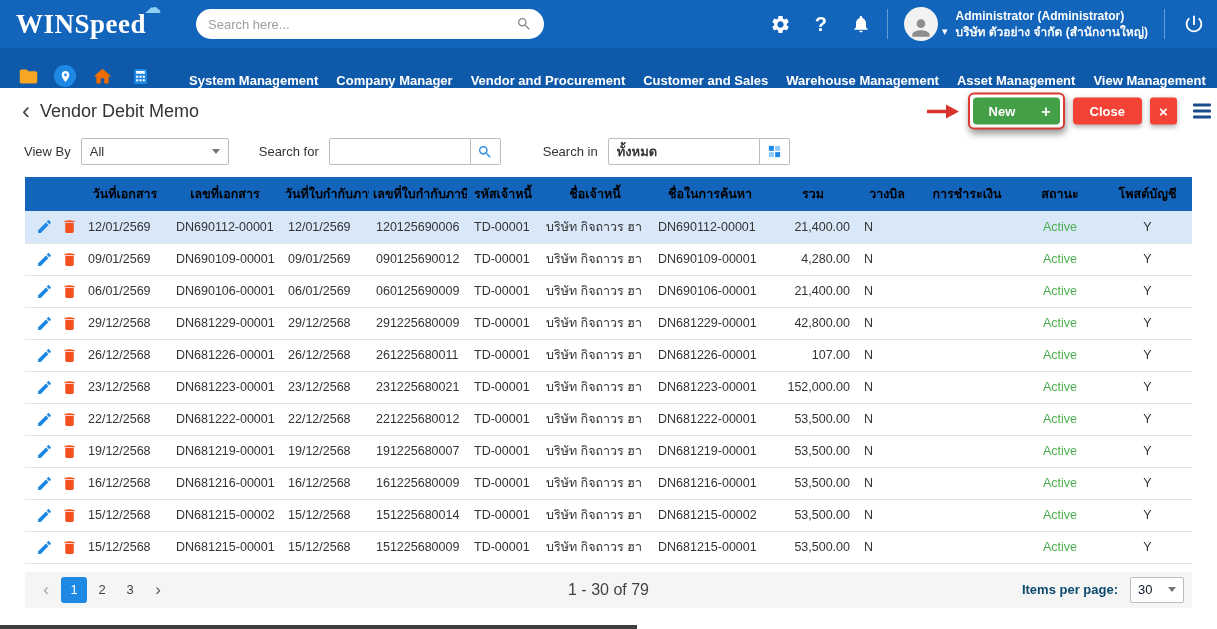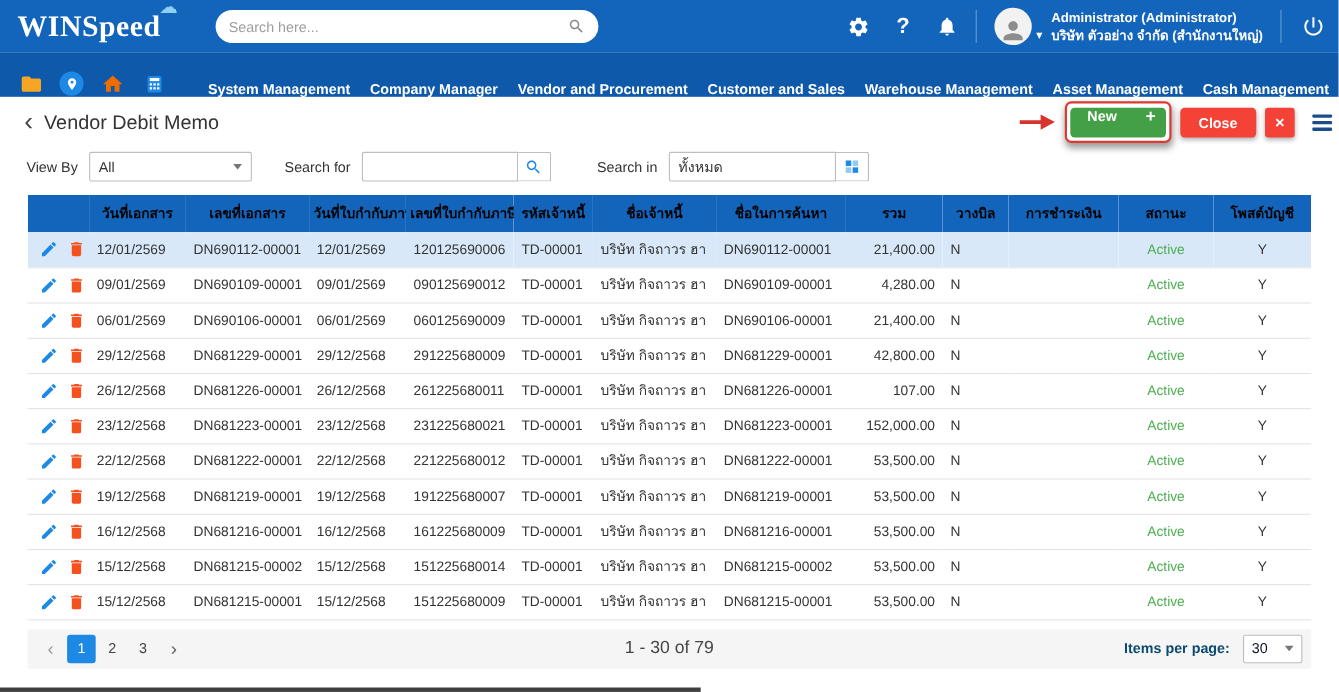--- a/index.html
+++ b/index.html
@@ -36,21 +36,21 @@
   .nav-items { display: flex; align-items: center; }
   .nav-item { color: #fff; font-size: 13px; font-weight: bold; padding: 0 9px; white-space: nowrap; cursor: pointer; }
 
   
   .page-header { height: 46px; display: flex; align-items: center; padding: 0 0 0 22px; position: relative; }
   .back { font-size: 24px; color: #444; margin-right: 10px; cursor: pointer; line-height: 1; }
   .title { font-size: 18px; color: #333; }
   .hdr-actions { position: absolute; right: 4px; top: 50%; transform: translateY(-50%); display: flex; align-items: center; gap: 8px; }
   .annot-arrow { display: flex; align-items: center; }
   .new-annot { border: 2px solid #DD3A33; border-radius: 6px; padding: 3px; box-shadow: 1px 4px 7px rgba(0,0,0,.4); background: #fff; }
-  .btn-new { display: inline-flex; align-items: flex-start; height: 27px; background: #43A047; border-radius: 4px; color: #fff; cursor: pointer; overflow: hidden; }
+  .btn-new { display: inline-flex; align-items: center; height: 27px; background: #43A047; border-radius: 4px; color: #fff; cursor: pointer; overflow: hidden; }
   .btn-new .lbl { padding: 0 16px; font-size: 13px; font-weight: bold; display: flex; align-items: center; }
   .btn-new .dvd { width: 1px; background: rgba(255,255,255,.55); }
   .btn-new .plus { padding: 0 9px; font-size: 16px; font-weight: bold; display: flex; align-items: center; }
   .btn-close { height: 27px; padding: 0 17px; border-radius: 4px; background: #F44336; color: #fff; font-size: 13px; font-weight: bold; display: flex; align-items: center; cursor: pointer; box-shadow: 0 2px 5px rgba(0,0,0,.3); }
   .btn-x { width: 27px; height: 27px; border-radius: 3px; background: #F44336; color: #fff; font-size: 15px; font-weight: bold; display: flex; align-items: center; justify-content: center; cursor: pointer; box-shadow: 0 2px 5px rgba(0,0,0,.3); }
   .hamburger { width: 18px; display: flex; flex-direction: column; gap: 3px; margin-left: 8px; margin-right: 2px; cursor: pointer; }
   .hamburger span { height: 3px; background: #1A4C8C; border-radius: 1px; }
 
   
   .filter-row { display: flex; align-items: center; padding: 4px 0 12px 24px; }
@@ -197,21 +197,21 @@
         </svg>
     </span>
   </div>
   <div class="nav-items">
     <span class="nav-item">System Management</span>
     <span class="nav-item">Company Manager</span>
     <span class="nav-item">Vendor and Procurement</span>
     <span class="nav-item">Customer and Sales</span>
     <span class="nav-item">Warehouse Management</span>
     <span class="nav-item">Asset Management</span>
-    <span class="nav-item">Cash Management</span>
+    <span class="nav-item">View Management</span>
 
   </div>
 </div>
 
 <div class="page-header">
   <span class="back">‹</span>
   <span class="title">Vendor Debit Memo</span>
   <div class="hdr-actions">
     <span class="annot-arrow">
       <svg width="34" height="18" viewBox="0 0 34 18">
@@ -245,21 +245,21 @@
   <span class="gap30"></span>
   <span class="f-label">Search for</span>
   <input class="f-input" style="width: 142px;" type="text" value="">
   <span class="f-btn">
     <svg class="ic" width="16" height="16" viewBox="0 0 24 24" fill="#1E88E5">
         <use href="#sym-search"></use>
       </svg>
   </span>
   <span class="gap40"></span>
   <span class="f-label">Search in</span>
-  <input class="f-input" style="width: 152px;" type="text" value="ทั้งหมด">
+  <input class="f-input" style="width: 152px; font-weight: bold;" type="text" value="ทั้งหมด">
   <span class="f-btn">
     <svg class="ic" width="15" height="15" viewBox="0 0 24 24">
         <rect x="3" y="3" width="8" height="8" fill="#1E88E5"></rect>
         <rect x="13" y="3" width="8" height="8" fill="#90CAF9"></rect>
         <rect x="3" y="13" width="8" height="8" fill="#90CAF9"></rect>
         <rect x="13" y="13" width="8" height="8" fill="#1E88E5"></rect>
       </svg>
   </span>
 </div>
 

